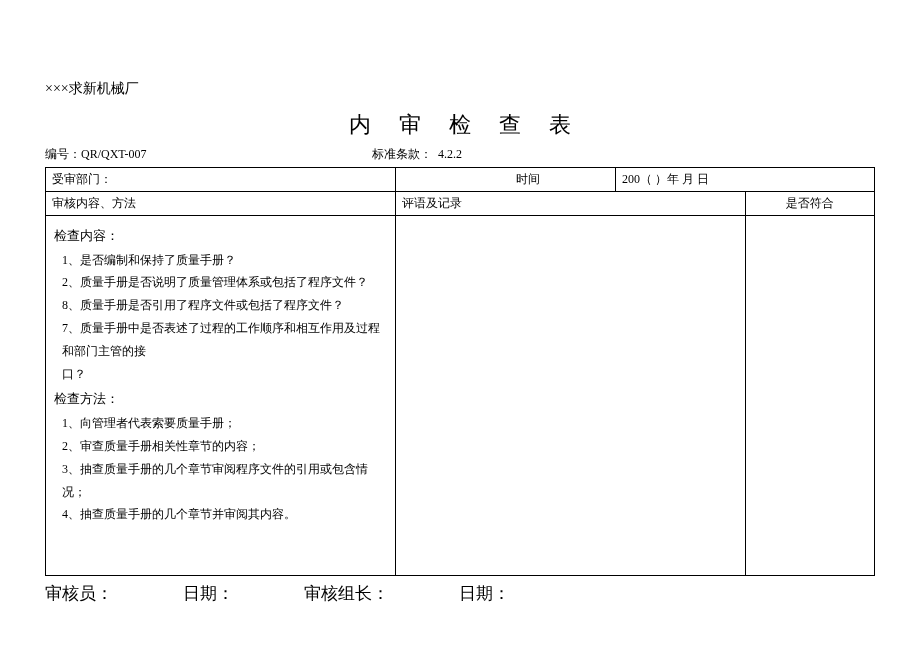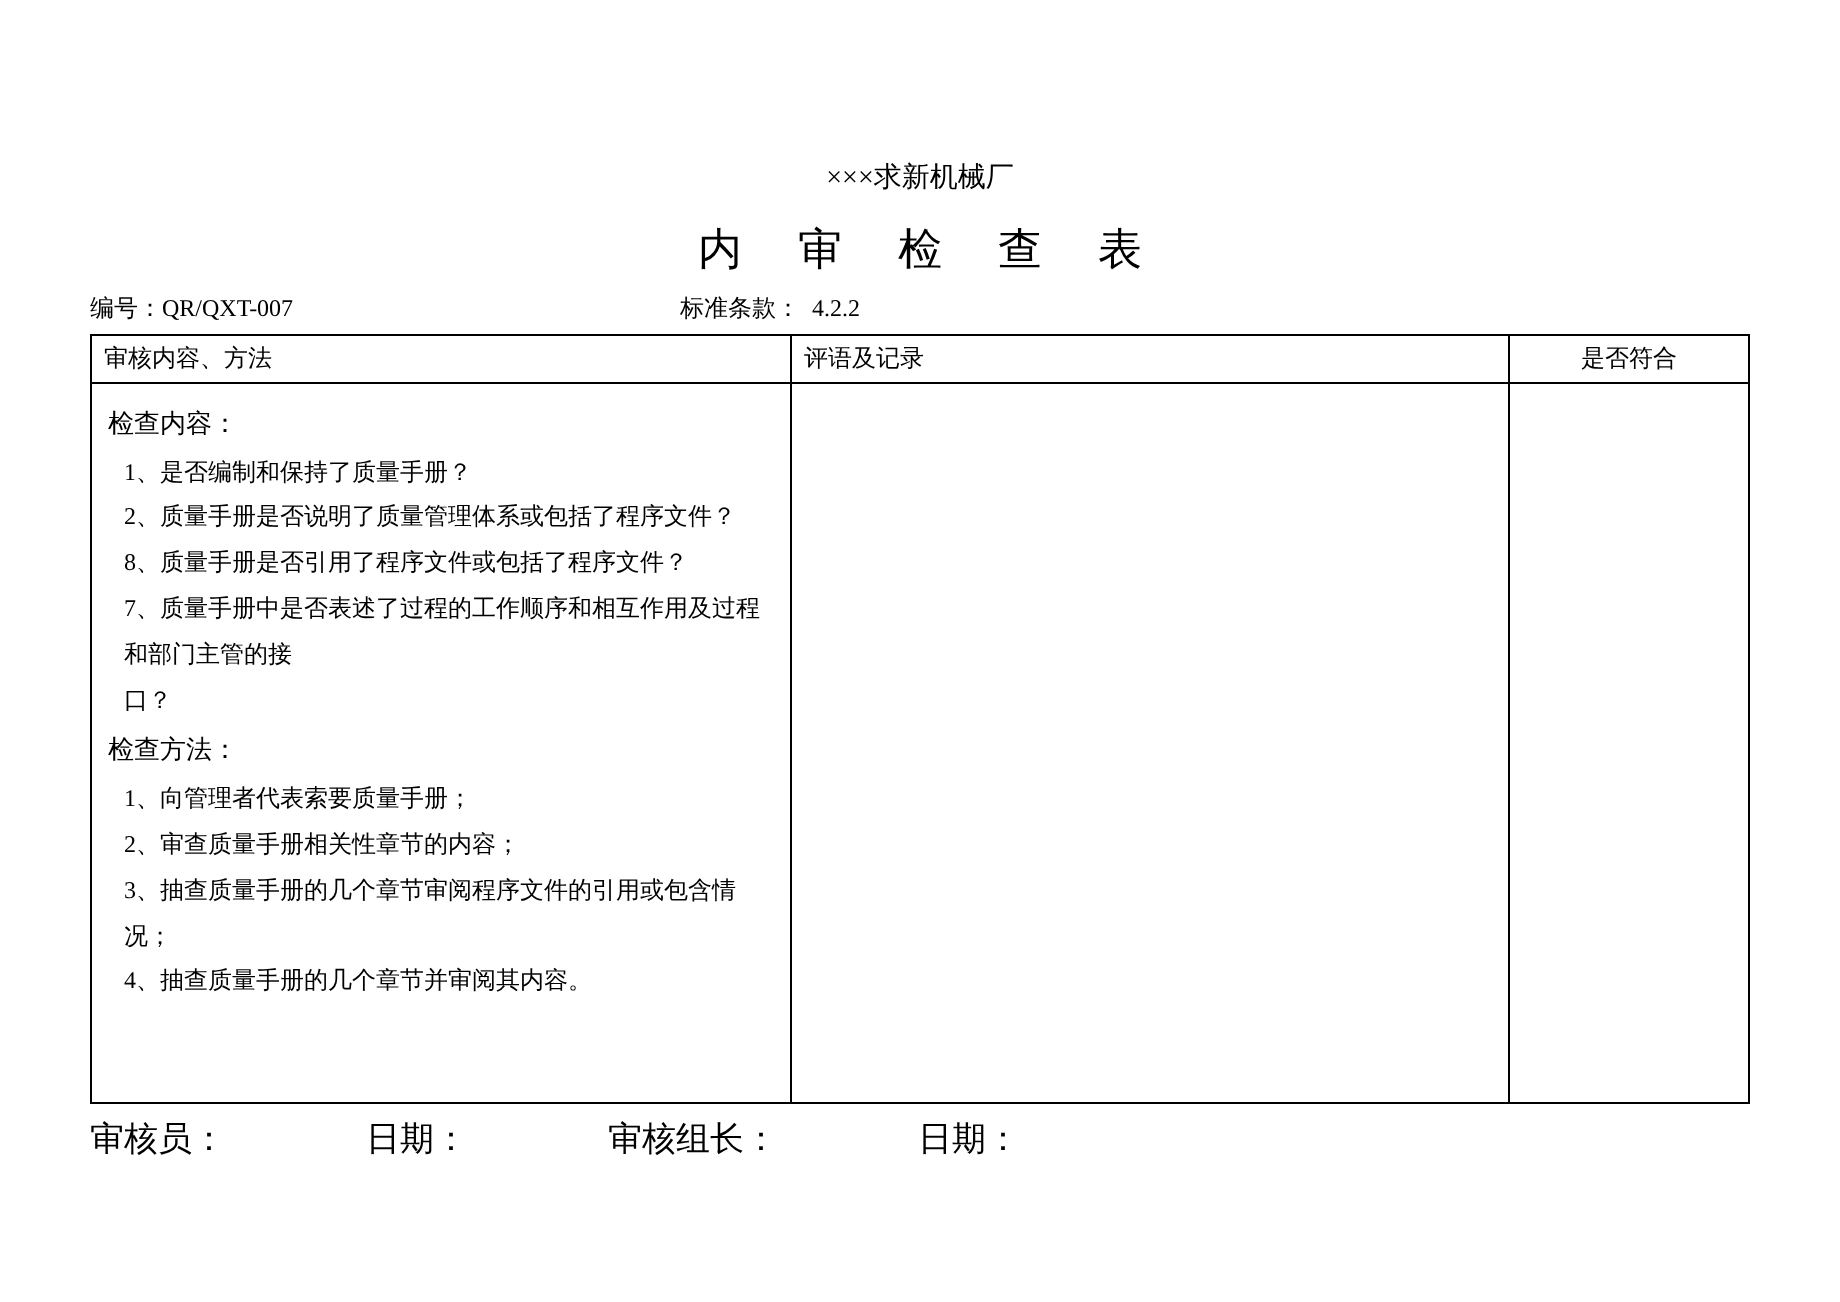--- a/index.html
+++ b/index.html
@@ -7,35 +7,35 @@
       font-family: "SimSun", "宋体", serif;
       font-size: 12px;
       color: #000;
       background: #fff;
       width: 920px;
       height: 651px;
       padding: 80px 45px 40px 45px;
       position: relative;
     }
     .company {
-      text-align: center;
       font-size: 14px;
       margin-bottom: 12px;
     }
     .title {
       text-align: center;
       font-size: 22px;
       letter-spacing: 28px;
       margin-bottom: 6px;
       padding-left: 28px;
     }
     .meta-row {
       display: flex;
       font-size: 12px;
       margin-bottom: 4px;
+      gap: 32px;
     }
     .meta-left { width: 295px; }
     .meta-right { }
     table {
       width: 100%;
       border-collapse: collapse;
       table-layout: fixed;
     }
     td {
       border: 1px solid #000;
@@ -72,20 +72,25 @@
   <div class="meta-left">
     <span>编号：</span><span>QR/QXT-007</span>
   </div>
   <div class="meta-right">
     <span>标准条款：</span>&nbsp;&nbsp;<span>4.2.2</span>
   </div>
 </div>
 
 <table>
   <tbody>
+      <tr class="hdr-row">
+    <td class="top-dept">受审部门：</td>
+    <td class="top-time-lbl">时间</td>
+    <td colspan="2">200（    ）年   月   日</td>
+  </tr>
   <tr class="hdr-row">
     <td class="col-left">审核内容、方法</td>
     <td colspan="2">评语及记录</td>
     <td class="col-right">是否符合</td>
   </tr>
   <tr>
     <td class="col-left content-cell">
       <div class="section-head">检查内容：</div>
       <div class="item">1、是否编制和保持了质量手册？</div>
       <div class="item">2、质量手册是否说明了质量管理体系或包括了程序文件？</div>

